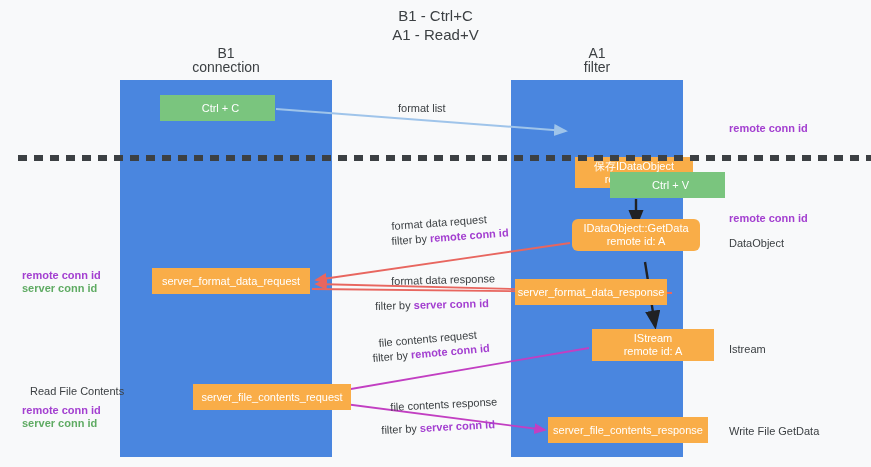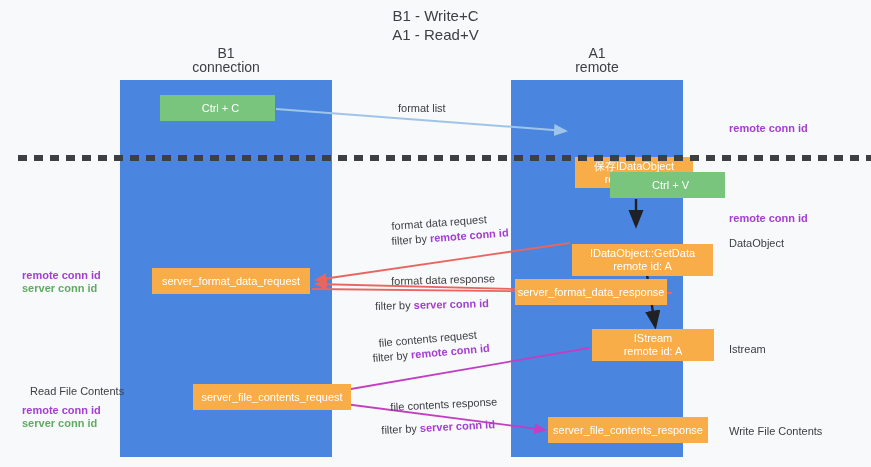--- a/index.html
+++ b/index.html
@@ -40,21 +40,21 @@
     align-items:center;justify-content:center;
     color:#ffffff;font-size:11px;line-height:13px;text-align:center;
     box-sizing:border-box;padding:2px 4px;
   }
   .node.green{background:#7ac57e;padding-left:10px;}
   .node.orange{background:#f9ad48;}
 
   #n-ctrlc{left:160px;top:95px;width:115px;height:26px;}
   #n-save {left:575px;top:117px;width:118px;height:31px;margin-top:40px;}
   #n-ctrlv{left:578px;top:172px;width:115px;height:26px;margin-left:32px;}
-  #n-getdata{left:572px;top:244px;width:141px;height:32px;}
+  #n-getdata{left:572px;top:219px;width:128px;height:32px;border-radius:6px;}
   #n-sfdreq{left:152px;top:268px;width:158px;height:26px;}
   #n-sfdres{left:515px;top:279px;width:152px;height:26px;}
   #n-istream{left:592px;top:329px;width:122px;height:32px;}
   #n-sfcreq{left:152px;top:384px;width:158px;height:26px;margin-left:41px;}
   #n-sfcres{left:548px;top:417px;width:160px;height:26px;}
 
   
   .lbl{position:absolute;color:#3c4043;font-size:11px;line-height:14px;white-space:nowrap;}
   .purple{color:#a33fd0;font-weight:bold;}
   .green-t{color:#5fab63;font-weight:bold;}
@@ -87,31 +87,31 @@
 </style>
 </head>
 <body>
 
 <div id="stage">
 
   <div class="lane" id="lane-b1"></div>
   <div class="lane" id="lane-a1"></div>
 
   <div id="title">
-    <div>B1 - Write+C</div>
+    <div>B1 - Ctrl+C</div>
     <div>A1 - Read+V</div>
   </div>
 
   <div class="lane-head" id="head-b1">
     <div>B1</div>
     <div>connection</div>
   </div>
   <div class="lane-head" id="head-a1">
     <div>A1</div>
-    <div>remote</div>
+    <div>filter</div>
   </div>
 
   <svg class="edges" viewBox="0 0 871 467">
     <defs>
       <marker id="ar-blue" markerWidth="7" markerHeight="7" refX="6" refY="3" orient="auto">
         <path d="M0,0 L7,3 L0,6 z" fill="#9fc4ea"></path>
       </marker>
       <marker id="ar-red" markerWidth="7" markerHeight="7" refX="6" refY="3" orient="auto">
         <path d="M0,0 L7,3 L0,6 z" fill="#e8665f"></path>
       </marker>
@@ -199,21 +199,21 @@
 
   <div class="lbl rot" id="t-fcres">file contents response</div>
   <div class="lbl rot" id="t-fcres2">
     <span>filter by </span><span class="purple">server conn id</span>
   </div>
 
   <div class="lbl purple" id="t-rci-1">remote conn id</div>
   <div class="lbl purple" id="t-rci-2">remote conn id</div>
   <div class="lbl" id="t-dataobject">DataObject</div>
   <div class="lbl" id="t-istream">Istream</div>
-  <div class="lbl" id="t-writefile">Write File Contents</div>
+  <div class="lbl" id="t-writefile">Write File GetData</div>
 
   <div class="lbl purple" id="t-left-1a">remote conn id</div>
   <div class="lbl green-t" id="t-left-1b">server conn id</div>
   <div class="lbl" id="t-readfile">Read File Contents</div>
   <div class="lbl purple" id="t-left-2a">remote conn id</div>
   <div class="lbl green-t" id="t-left-2b">server conn id</div>
 
 </div>
 
 </body></html>

